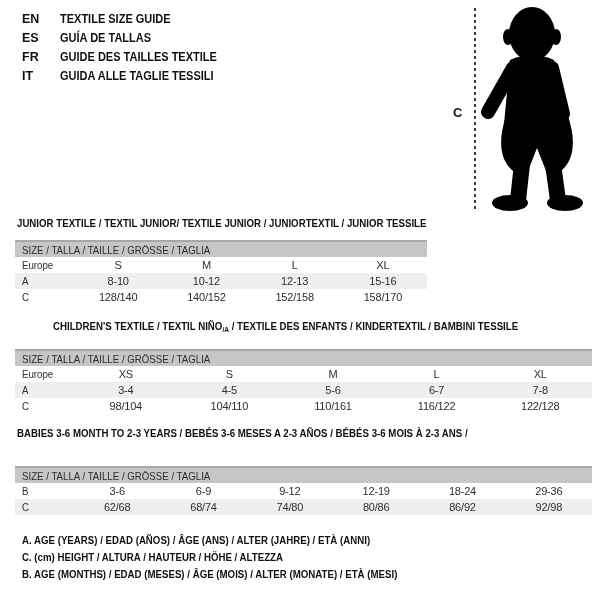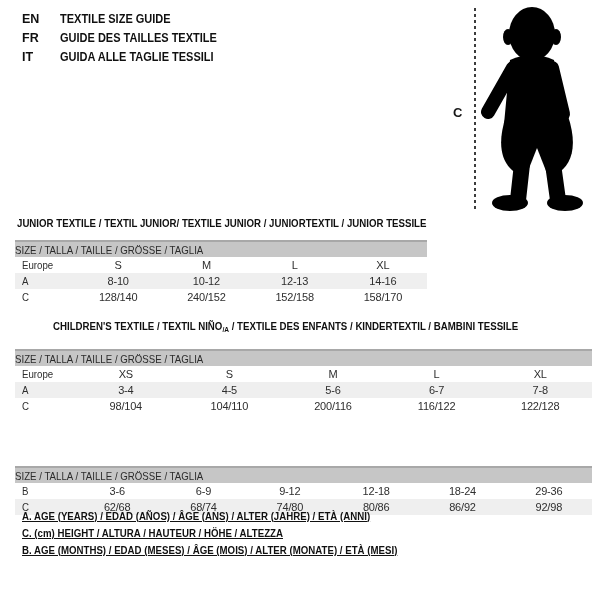--- a/index.html
+++ b/index.html
@@ -31,39 +31,43 @@
   .sub{font-size:7.5px;position:relative;top:2px;}
 
   .tbl{background:#fff;}
   .t1{left:15px;top:240px;width:412px;}
   .t2{left:15px;top:349px;width:577px;}
   .t3{left:15px;top:466px;width:577px;}
 
   .size-bar{
     height:15px;background:var(--size_bar_bg,#c6c6c6);
     border-top:2px solid var(--size_bar_border,#a8a8a8);
-    display:flex;align-items:center;
+    display:flex;align-items:center;padding-left:7px;
     font-size:11px;color:#2b2b2b;
   }
   .trow{display:flex;align-items:center;height:16px;font-size:11px;color:var(--cell_text,#2e2e2e);}
   .trow.shaded{background:var(--row_shade,#efefef);}
   .trow .label{width:52px;flex:none;padding-left:7px;}
   .trow .val{flex:1;text-align:center;letter-spacing:-0.2px;}
 
   
-  .legend{left:22px;top:507px;text-decoration:underline;}
+  .legend{left:22px;top:531px;}
   .legend-line{height:17.2px;font-weight:bold;font-size:11px;color:#101010;display:flex;align-items:center;}
 </style>
 </head>
 <body style="--size_bar_bg: #c6c6c6; --size_bar_border: #a8a8a8; --row_shade: #efefef; --cell_text: #2e2e2e;">
 
 <div class="abs lang-list">
   <div class="lang-row">
     <span class="lang-code">EN</span>
     <span class="cond">TEXTILE SIZE GUIDE</span>
+  </div>
+  <div class="lang-row">
+    <span class="lang-code">ES</span>
+    <span class="cond">GUÍA DE TALLAS</span>
   </div>
   <div class="lang-row">
     <span class="lang-code">FR</span>
     <span class="cond">GUIDE DES TAILLES TEXTILE</span>
   </div>
   <div class="lang-row">
     <span class="lang-code">IT</span>
     <span class="cond">GUIDA ALLE TAGLIE TESSILI</span>
   </div>
 </div>
@@ -87,45 +91,46 @@
   </g>
 </svg>
 
 <div class="abs tbl-title t1-title">
     <div><span class="cond"><span>JUNIOR TEXTILE / TEXTIL JUNIOR/ TEXTILE JUNIOR / JUNIORTEXTIL / JUNIOR TESSILE</span></span></div>
   </div>
 <div class="abs tbl-title t2-title">
     <div><span class="cond"><span>CHILDREN'S TEXTILE / TEXTIL NIÑO</span><span class="sub">/A</span><span> / TEXTILE DES ENFANTS / KINDERTEXTIL / BAMBINI TESSILE</span></span></div>
   </div>
 <div class="abs tbl-title t3-title">
+    <div><span class="cond"><span>BABIES 3-6 MONTH TO 2-3 YEARS / BEBÉS 3-6 MESES A 2-3 AÑOS / BÉBÉS 3-6 MOIS À 2-3 ANS /</span></span></div>
   </div>
 
 <div class="abs tbl t1">
   <div class="size-bar">
     <span class="cond">SIZE / TALLA / TAILLE / GRÖSSE / TAGLIA</span>
   </div>
   <div>
       <div class="trow">
         <span class="label"><span class="cond">Europe</span></span>
         <span class="val">S</span>
         <span class="val">M</span>
         <span class="val">L</span>
         <span class="val">XL</span>
       </div>
       <div class="trow shaded">
         <span class="label"><span class="cond">A</span></span>
         <span class="val">8-10</span>
         <span class="val">10-12</span>
         <span class="val">12-13</span>
-        <span class="val">14-16</span>
+        <span class="val">15-16</span>
       </div>
       <div class="trow">
         <span class="label"><span class="cond">C</span></span>
         <span class="val">128/140</span>
-        <span class="val">240/152</span>
+        <span class="val">140/152</span>
         <span class="val">152/158</span>
         <span class="val">158/170</span>
       </div>
     </div>
 </div>
 
 <div class="abs tbl t2">
   <div class="size-bar">
     <span class="cond">SIZE / TALLA / TAILLE / GRÖSSE / TAGLIA</span>
   </div>
@@ -143,38 +148,38 @@
         <span class="val">3-4</span>
         <span class="val">4-5</span>
         <span class="val">5-6</span>
         <span class="val">6-7</span>
         <span class="val">7-8</span>
       </div>
       <div class="trow">
         <span class="label"><span class="cond">C</span></span>
         <span class="val">98/104</span>
         <span class="val">104/110</span>
-        <span class="val">200/116</span>
+        <span class="val">110/161</span>
         <span class="val">116/122</span>
         <span class="val">122/128</span>
       </div>
     </div>
 </div>
 
 <div class="abs tbl t3">
   <div class="size-bar">
     <span class="cond">SIZE / TALLA / TAILLE / GRÖSSE / TAGLIA</span>
   </div>
   <div>
       <div class="trow">
         <span class="label"><span class="cond">B</span></span>
         <span class="val">3-6</span>
         <span class="val">6-9</span>
         <span class="val">9-12</span>
-        <span class="val">12-18</span>
+        <span class="val">12-19</span>
         <span class="val">18-24</span>
         <span class="val">29-36</span>
       </div>
       <div class="trow shaded">
         <span class="label"><span class="cond">C</span></span>
         <span class="val">62/68</span>
         <span class="val">68/74</span>
         <span class="val">74/80</span>
         <span class="val">80/86</span>
         <span class="val">86/92</span>

